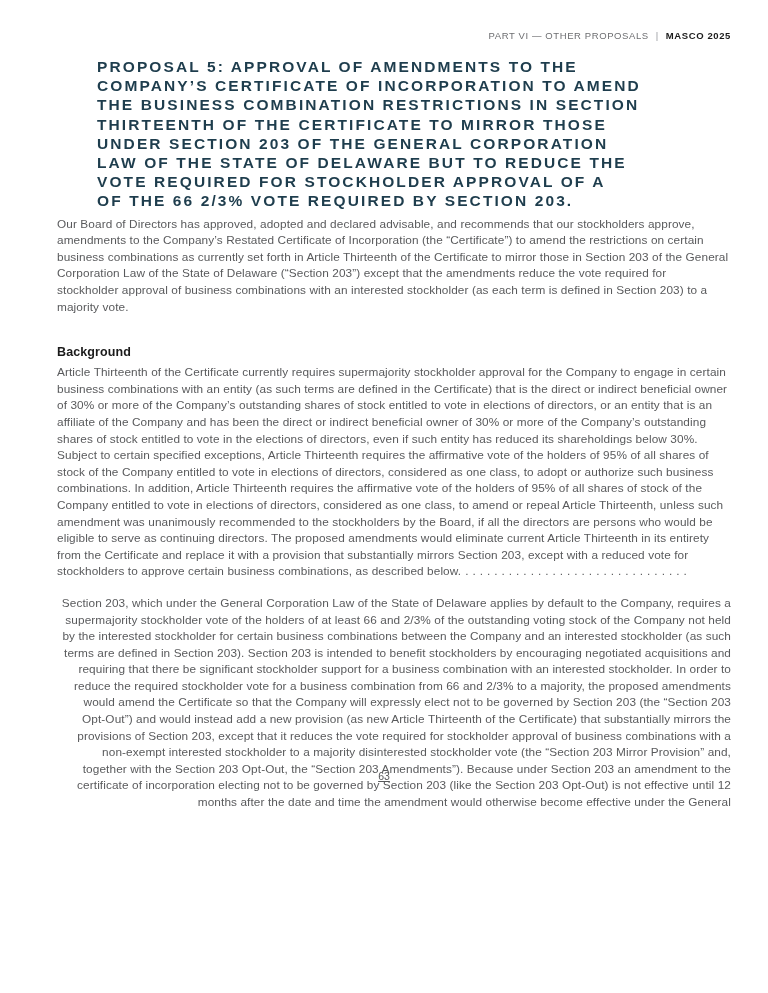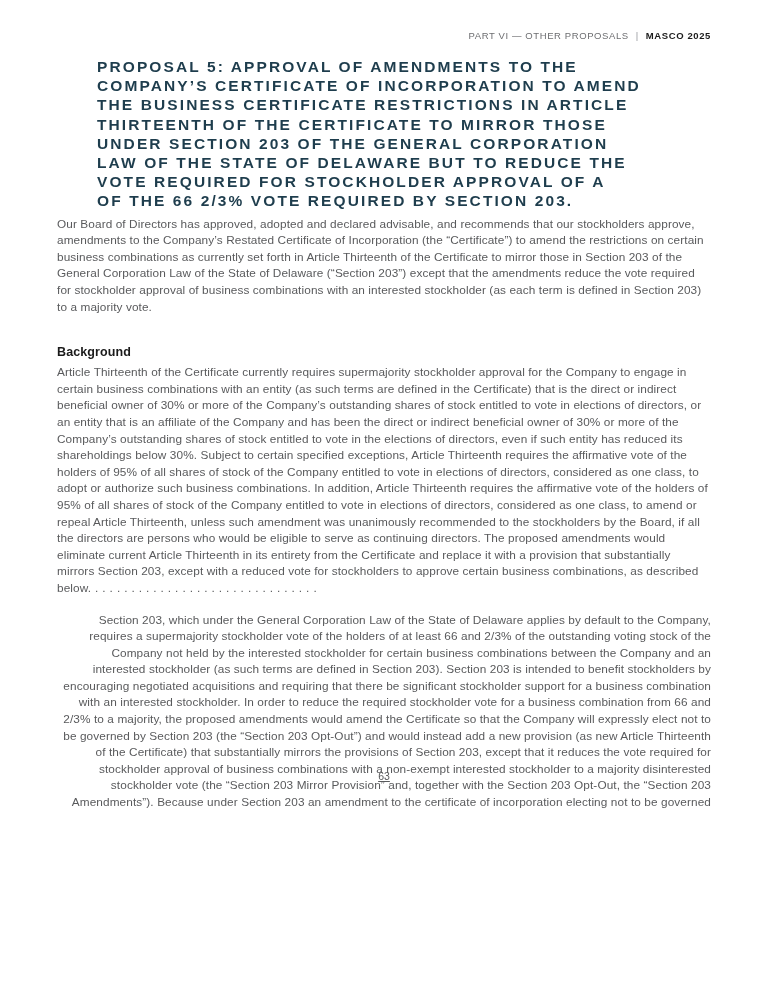--- a/index.html
+++ b/index.html
@@ -6,21 +6,21 @@
     margin: 0;
     padding: 0;
     background: #ffffff;
     font-family: "Liberation Sans", "DejaVu Sans", sans-serif;
   }
   .page {
     position: relative;
     width: 768px;
     height: 808px;
     box-sizing: border-box;
-    padding: 30px 57px 0 57px;
+    padding: 30px 37px 0 57px;
     background: #ffffff;
     overflow: hidden;
   }
   .header {
     text-align: right;
     font-size: 9.5px;
     letter-spacing: 0.6px;
     color: #6d6e71;
     white-space: nowrap;
   }
@@ -92,21 +92,21 @@
 
 <div class="page">
 
   <div class="header">
     <span class="part">PART VI — OTHER PROPOSALS</span><span class="divider">|</span><span class="brand">MASCO 2025</span>
   </div>
 
   <h1 class="title">
     <div class="title-line">PROPOSAL 5: APPROVAL OF AMENDMENTS TO THE</div>
     <div class="title-line">COMPANY’S CERTIFICATE OF INCORPORATION TO AMEND</div>
-    <div class="title-line">THE BUSINESS CERTIFICATE RESTRICTIONS IN ARTICLE</div>
+    <div class="title-line">THE BUSINESS COMBINATION RESTRICTIONS IN SECTION</div>
     <div class="title-line">THIRTEENTH OF THE CERTIFICATE TO MIRROR THOSE</div>
     <div class="title-line">UNDER SECTION 203 OF THE GENERAL CORPORATION</div>
     <div class="title-line">LAW OF THE STATE OF DELAWARE BUT TO REDUCE THE</div>
     <div class="title-line">VOTE REQUIRED FOR STOCKHOLDER APPROVAL OF A</div>
     <div class="title-line">OF THE 66 2/3% VOTE REQUIRED BY SECTION 203.</div>
   </h1>
 
   <p class="body-text">Our Board of Directors has approved, adopted and declared advisable, and recommends that our stockholders approve, amendments to the Company’s Restated Certificate of Incorporation (the “Certificate”) to amend the restrictions on certain business combinations as currently set forth in Article Thirteenth of the Certificate to mirror those in Section 203 of the General Corporation Law of the State of Delaware (“Section 203”) except that the amendments reduce the vote required for stockholder approval of business combinations with an interested stockholder (as each term is defined in Section 203) to a majority vote.</p>
 
   <h2 class="section-heading bg-heading">Background</h2>

